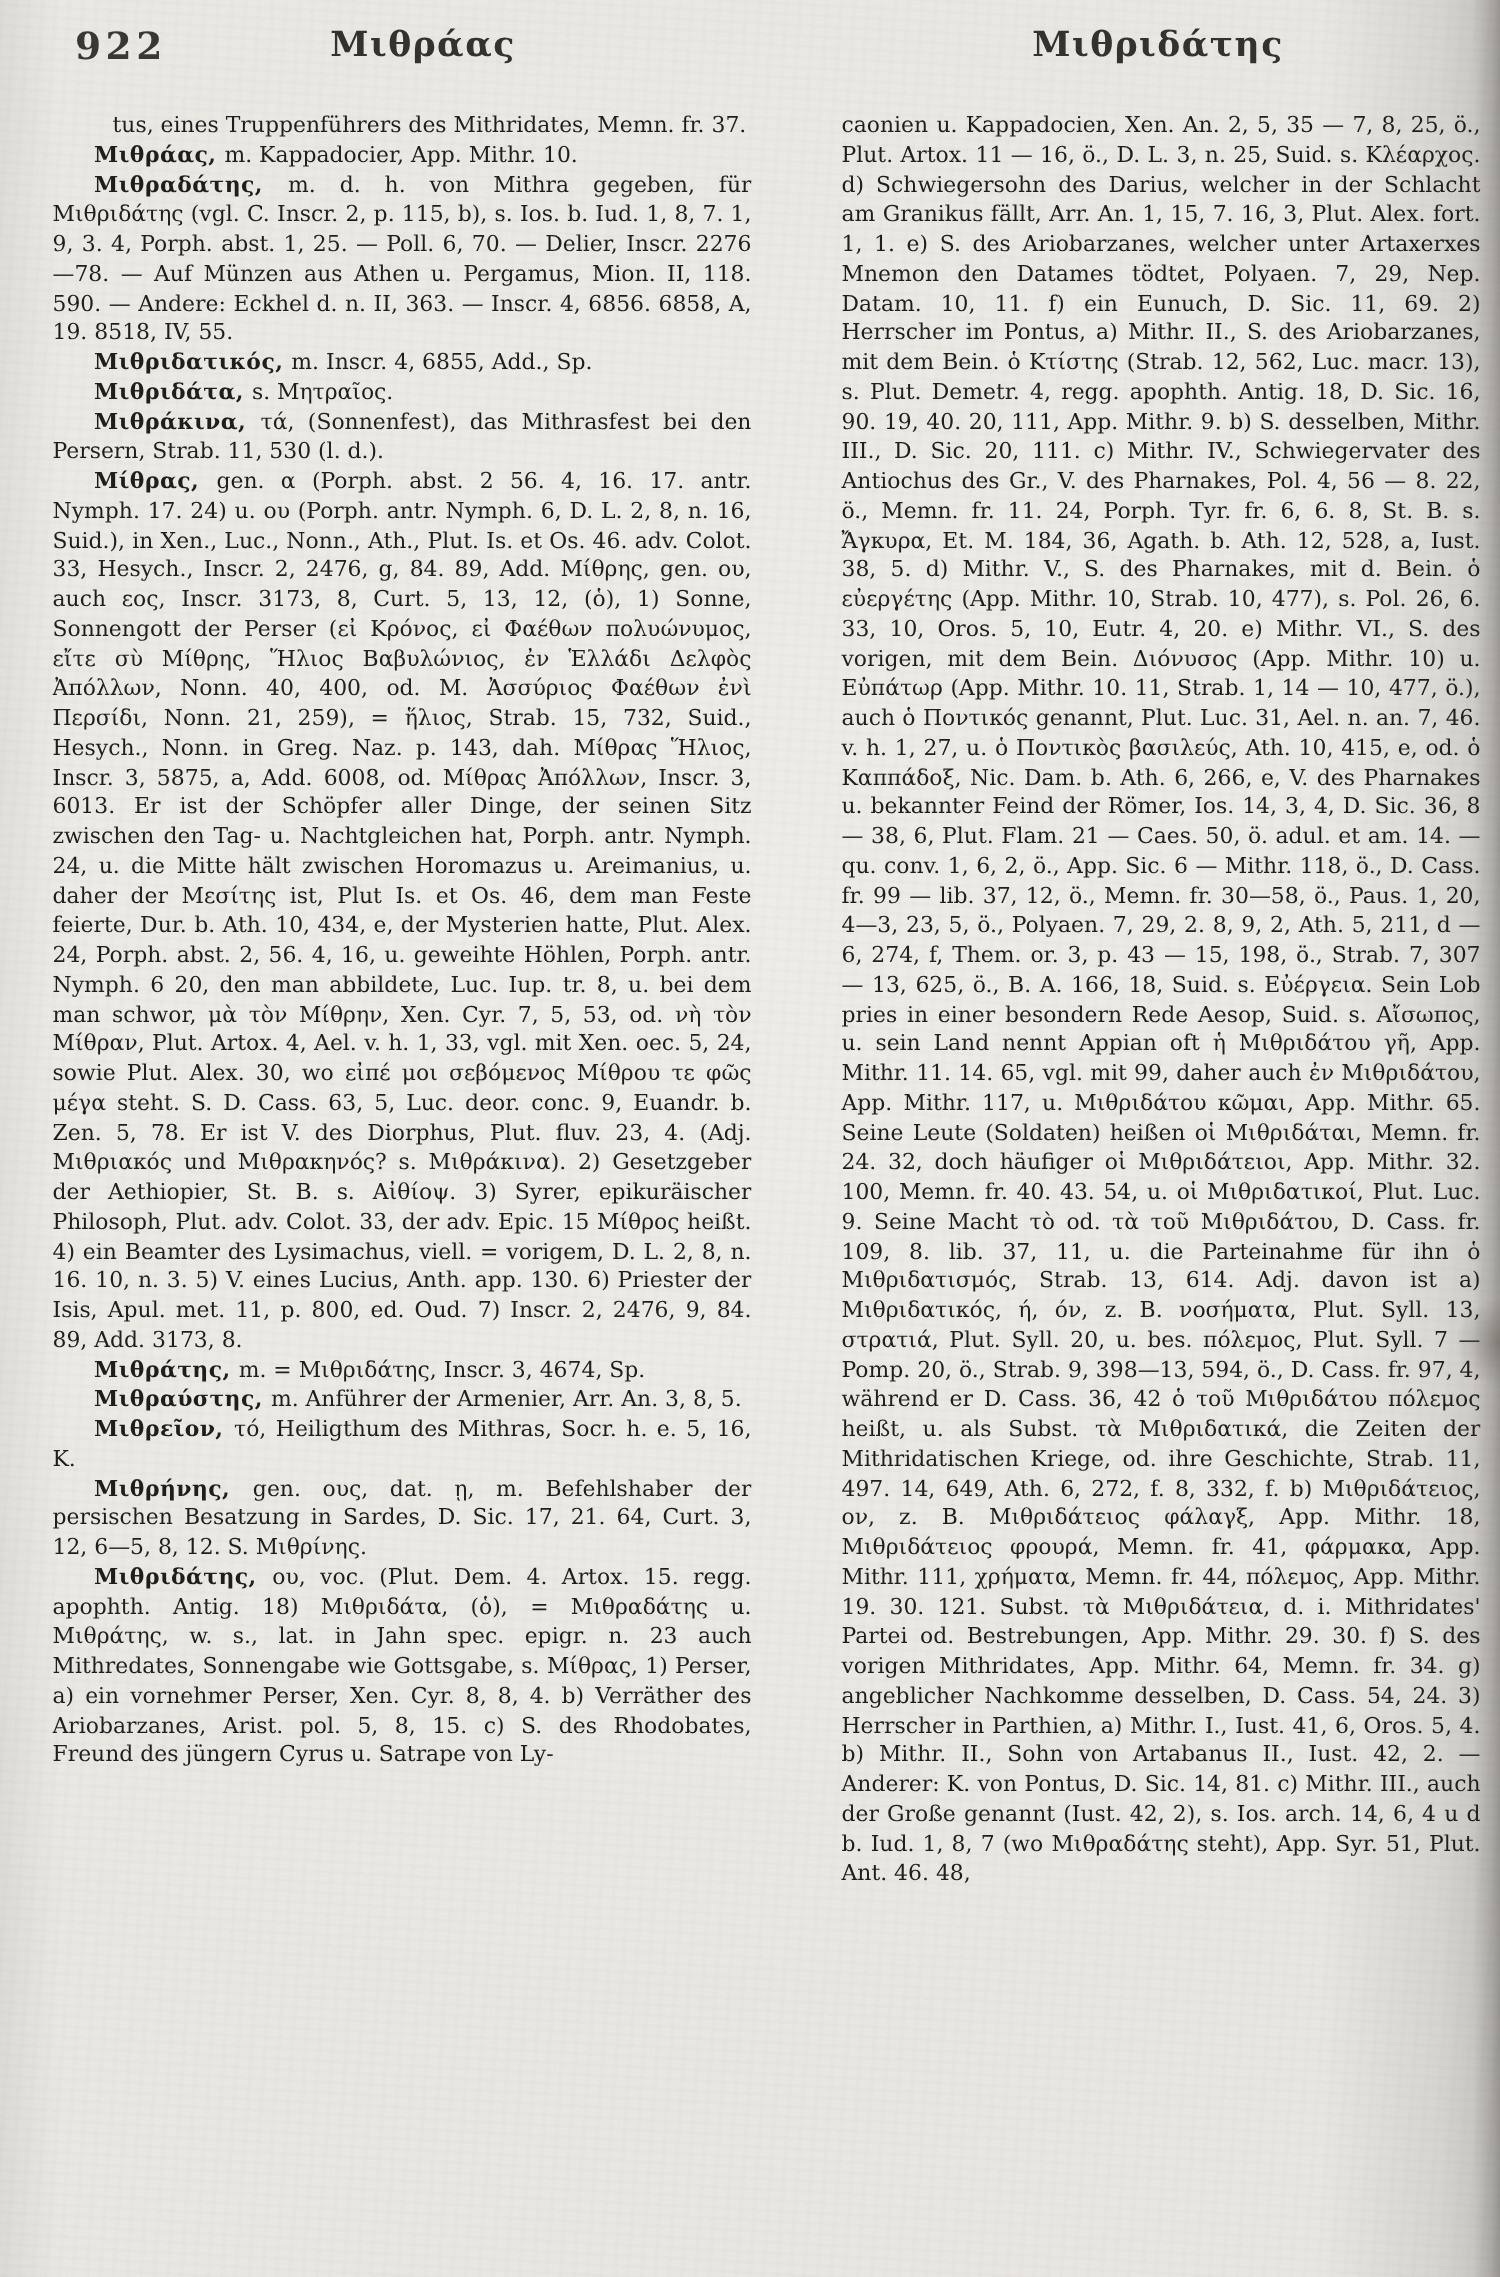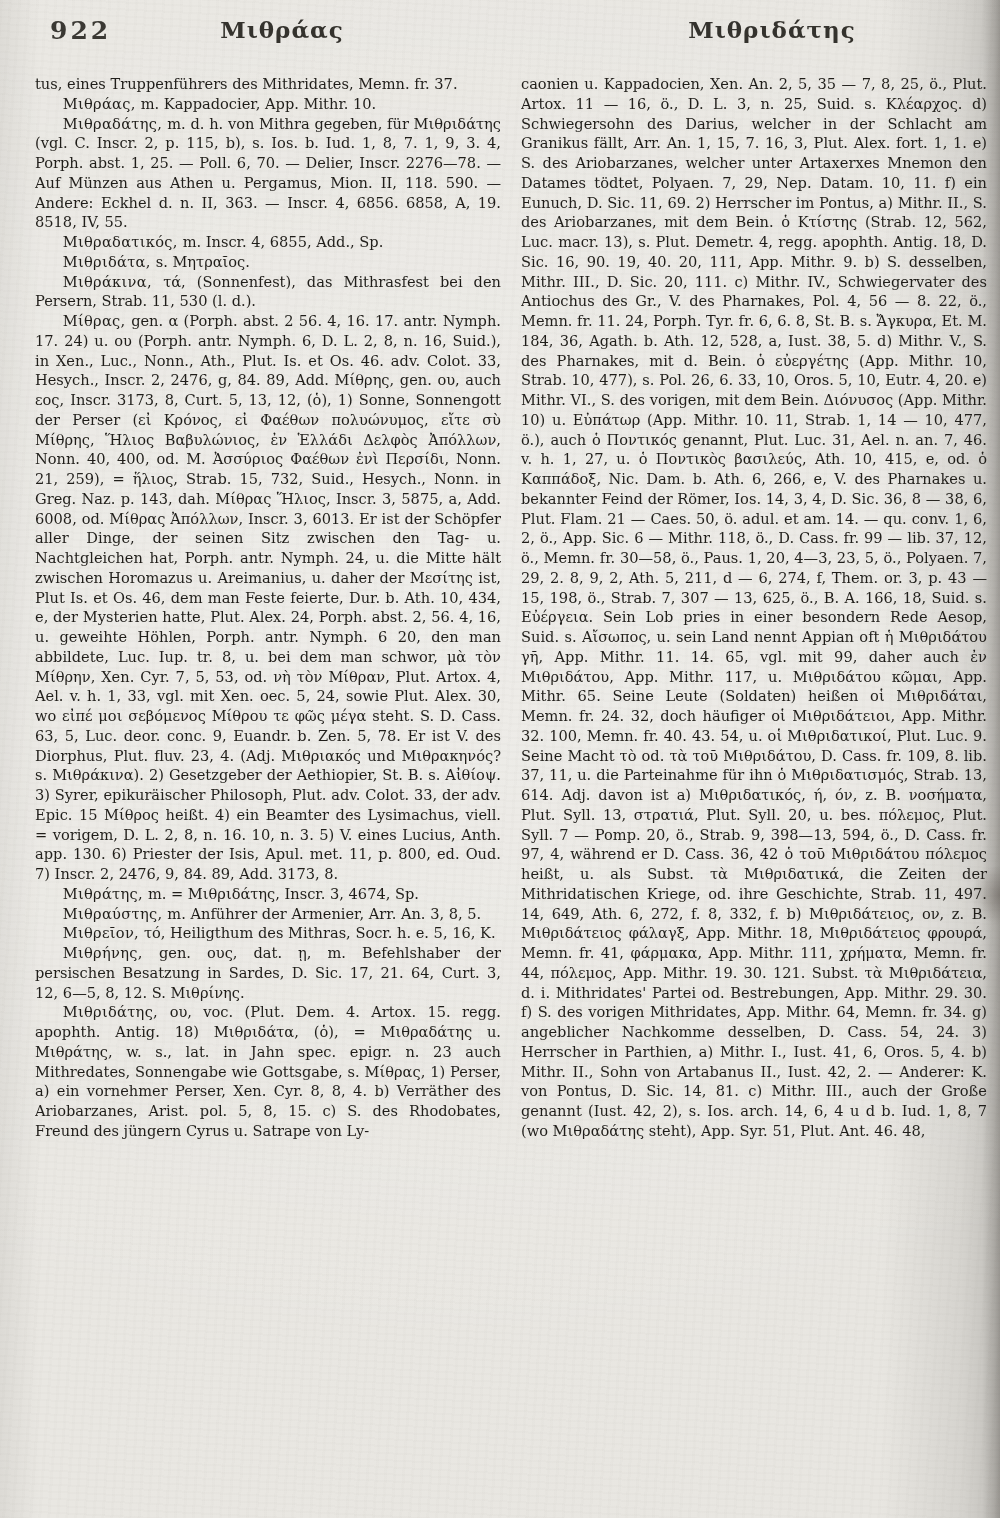--- a/index.html
+++ b/index.html
@@ -85,42 +85,43 @@
   }
   .column.left  { left: 35px; }
   .column.right { left: 521px; }
 
   .column p.entry {
     margin: 0;
     text-indent: 1.9em;
   }
   .column p.cont {
     text-indent: 0;
+    margin-left: 40px;
   }
   b.headword {
-    font-weight: normal;
+    font-weight: bold;
     letter-spacing: 0.3px;
   }
 </style>
 </head>
 <body>
 
 <div class="page">
 
   <div class="running-header">
     <span class="page-number">922</span>
     <span class="header-keyword right">Μιθριδάτης</span>
     <span class="header-keyword left">Μιθράας</span>
   </div>
 
   <div class="column left">
       <p class="entry cont"><span>tus, eines Truppenführers des Mithridates, Memn. fr. 37.</span></p>
       <p class="entry"><b class="headword">Μιθράας, </b><span>m. Kappadocier, App. Mithr. 10.</span></p>
       <p class="entry"><b class="headword">Μιθραδάτης, </b><span>m. d. h. von Mithra gegeben, für Μιθριδάτης (vgl. C. Inscr. 2, p. 115, b), s. Ios. b. Iud. 1, 8, 7. 1, 9, 3. 4, Porph. abst. 1, 25. — Poll. 6, 70. — Delier, Inscr. 2276—78. — Auf Münzen aus Athen u. Pergamus, Mion. II, 118. 590. — Andere: Eckhel d. n. II, 363. — Inscr. 4, 6856. 6858, A, 19. 8518, IV, 55.</span></p>
-      <p class="entry"><b class="headword">Μιθραδατικός, </b><span>m. Inscr. 4, 6855, Add., Sp.</span></p>
+      <p class="entry"><b class="headword">Μιθριδατικός, </b><span>m. Inscr. 4, 6855, Add., Sp.</span></p>
       <p class="entry"><b class="headword">Μιθριδάτα, </b><span>s. Μητραῖος.</span></p>
       <p class="entry"><b class="headword">Μιθράκινα, </b><span>τά, (Sonnenfest), das Mithrasfest bei den Persern, Strab. 11, 530 (l. d.).</span></p>
       <p class="entry"><b class="headword">Μίθρας, </b><span>gen. α (Porph. abst. 2 56. 4, 16. 17. antr. Nymph. 17. 24) u. ου (Porph. antr. Nymph. 6, D. L. 2, 8, n. 16, Suid.), in Xen., Luc., Nonn., Ath., Plut. Is. et Os. 46. adv. Colot. 33, Hesych., Inscr. 2, 2476, g, 84. 89, Add. Μίθρης, gen. ου, auch εος, Inscr. 3173, 8, Curt. 5, 13, 12, (ὁ), 1) Sonne, Sonnengott der Perser (εἰ Κρόνος, εἰ Φαέθων πολυώνυμος, εἴτε σὺ Μίθρης, Ἥλιος Βαβυλώνιος, ἐν Ἑλλάδι Δελφὸς Ἀπόλλων, Nonn. 40, 400, od. Μ. Ἀσσύριος Φαέθων ἐνὶ Περσίδι, Nonn. 21, 259), = ἥλιος, Strab. 15, 732, Suid., Hesych., Nonn. in Greg. Naz. p. 143, dah. Μίθρας Ἥλιος, Inscr. 3, 5875, a, Add. 6008, od. Μίθρας Ἀπόλλων, Inscr. 3, 6013. Er ist der Schöpfer aller Dinge, der seinen Sitz zwischen den Tag- u. Nachtgleichen hat, Porph. antr. Nymph. 24, u. die Mitte hält zwischen Horomazus u. Areimanius, u. daher der Μεσίτης ist, Plut Is. et Os. 46, dem man Feste feierte, Dur. b. Ath. 10, 434, e, der Mysterien hatte, Plut. Alex. 24, Porph. abst. 2, 56. 4, 16, u. geweihte Höhlen, Porph. antr. Nymph. 6 20, den man abbildete, Luc. Iup. tr. 8, u. bei dem man schwor, μὰ τὸν Μίθρην, Xen. Cyr. 7, 5, 53, od. νὴ τὸν Μίθραν, Plut. Artox. 4, Ael. v. h. 1, 33, vgl. mit Xen. oec. 5, 24, sowie Plut. Alex. 30, wo εἰπέ μοι σεβόμενος Μίθρου τε φῶς μέγα steht. S. D. Cass. 63, 5, Luc. deor. conc. 9, Euandr. b. Zen. 5, 78. Er ist V. des Diorphus, Plut. fluv. 23, 4. (Adj. Μιθριακός und Μιθρακηνός? s. Μιθράκινα). 2) Gesetzgeber der Aethiopier, St. B. s. Αἰθίοψ. 3) Syrer, epikuräischer Philosoph, Plut. adv. Colot. 33, der adv. Epic. 15 Μίθρος heißt. 4) ein Beamter des Lysimachus, viell. = vorigem, D. L. 2, 8, n. 16. 10, n. 3. 5) V. eines Lucius, Anth. app. 130. 6) Priester der Isis, Apul. met. 11, p. 800, ed. Oud. 7) Inscr. 2, 2476, 9, 84. 89, Add. 3173, 8.</span></p>
       <p class="entry"><b class="headword">Μιθράτης, </b><span>m. = Μιθριδάτης, Inscr. 3, 4674, Sp.</span></p>
       <p class="entry"><b class="headword">Μιθραύστης, </b><span>m. Anführer der Armenier, Arr. An. 3, 8, 5.</span></p>
       <p class="entry"><b class="headword">Μιθρεῖον, </b><span>τό, Heiligthum des Mithras, Socr. h. e. 5, 16, K.</span></p>
       <p class="entry"><b class="headword">Μιθρήνης, </b><span>gen. ους, dat. ῃ, m. Befehlshaber der persischen Besatzung in Sardes, D. Sic. 17, 21. 64, Curt. 3, 12, 6—5, 8, 12. S. Μιθρίνης.</span></p>
       <p class="entry"><b class="headword">Μιθριδάτης, </b><span>ου, voc. (Plut. Dem. 4. Artox. 15. regg. apophth. Antig. 18) Μιθριδάτα, (ὁ), = Μιθραδάτης u. Μιθράτης, w. s., lat. in Jahn spec. epigr. n. 23 auch Mithredates, Sonnengabe wie Gottsgabe, s. Μίθρας, 1) Perser, a) ein vornehmer Perser, Xen. Cyr. 8, 8, 4. b) Verräther des Ariobarzanes, Arist. pol. 5, 8, 15. c) S. des Rhodobates, Freund des jüngern Cyrus u. Satrape von Ly-</span></p>
     </div>
   <div class="column right">

